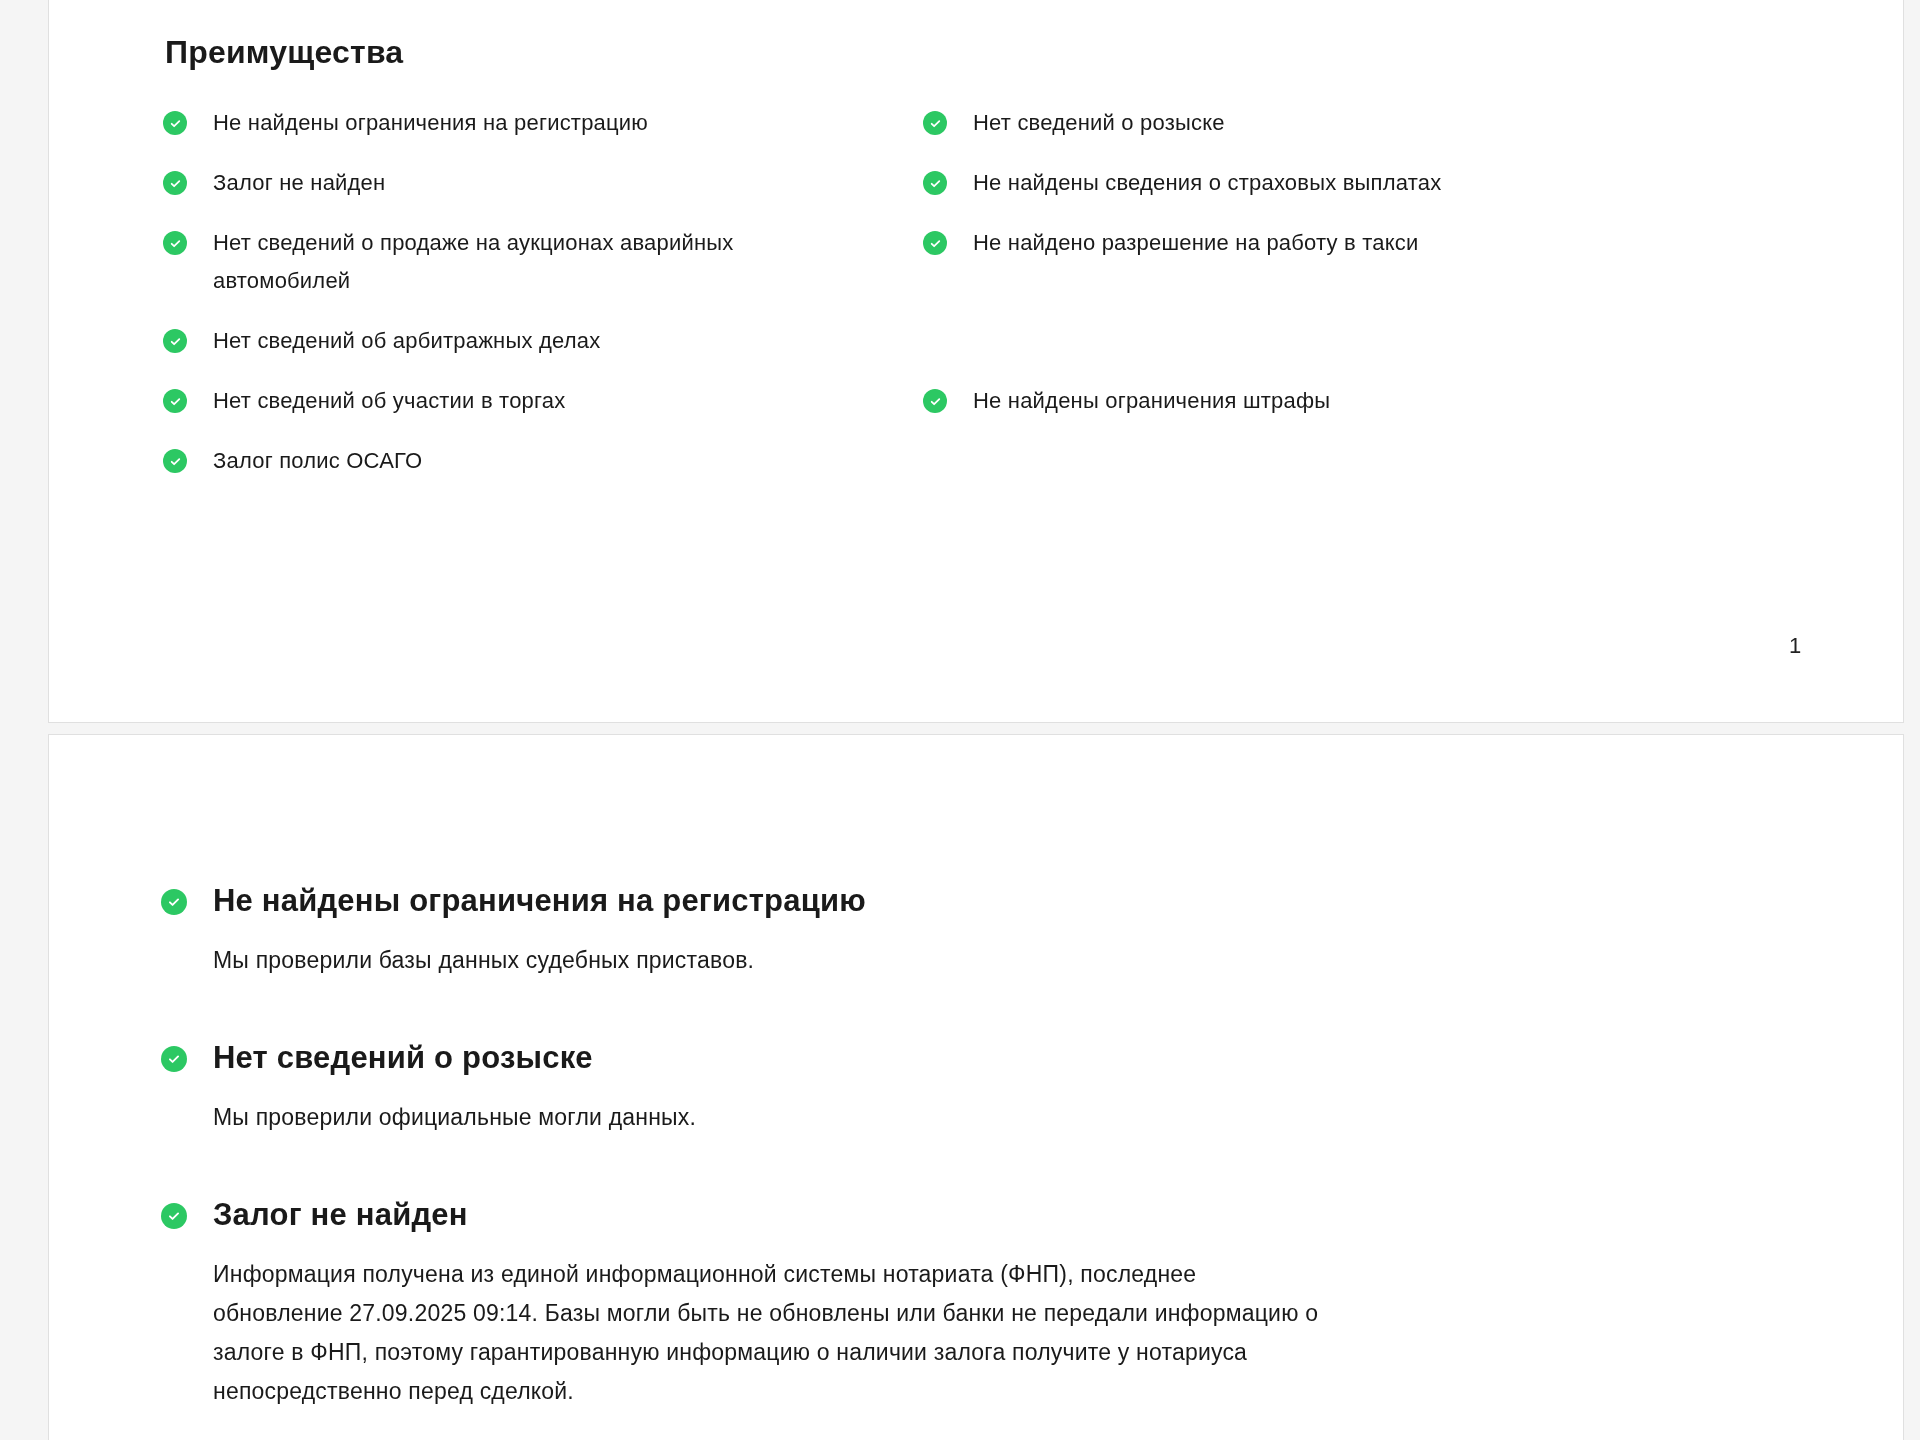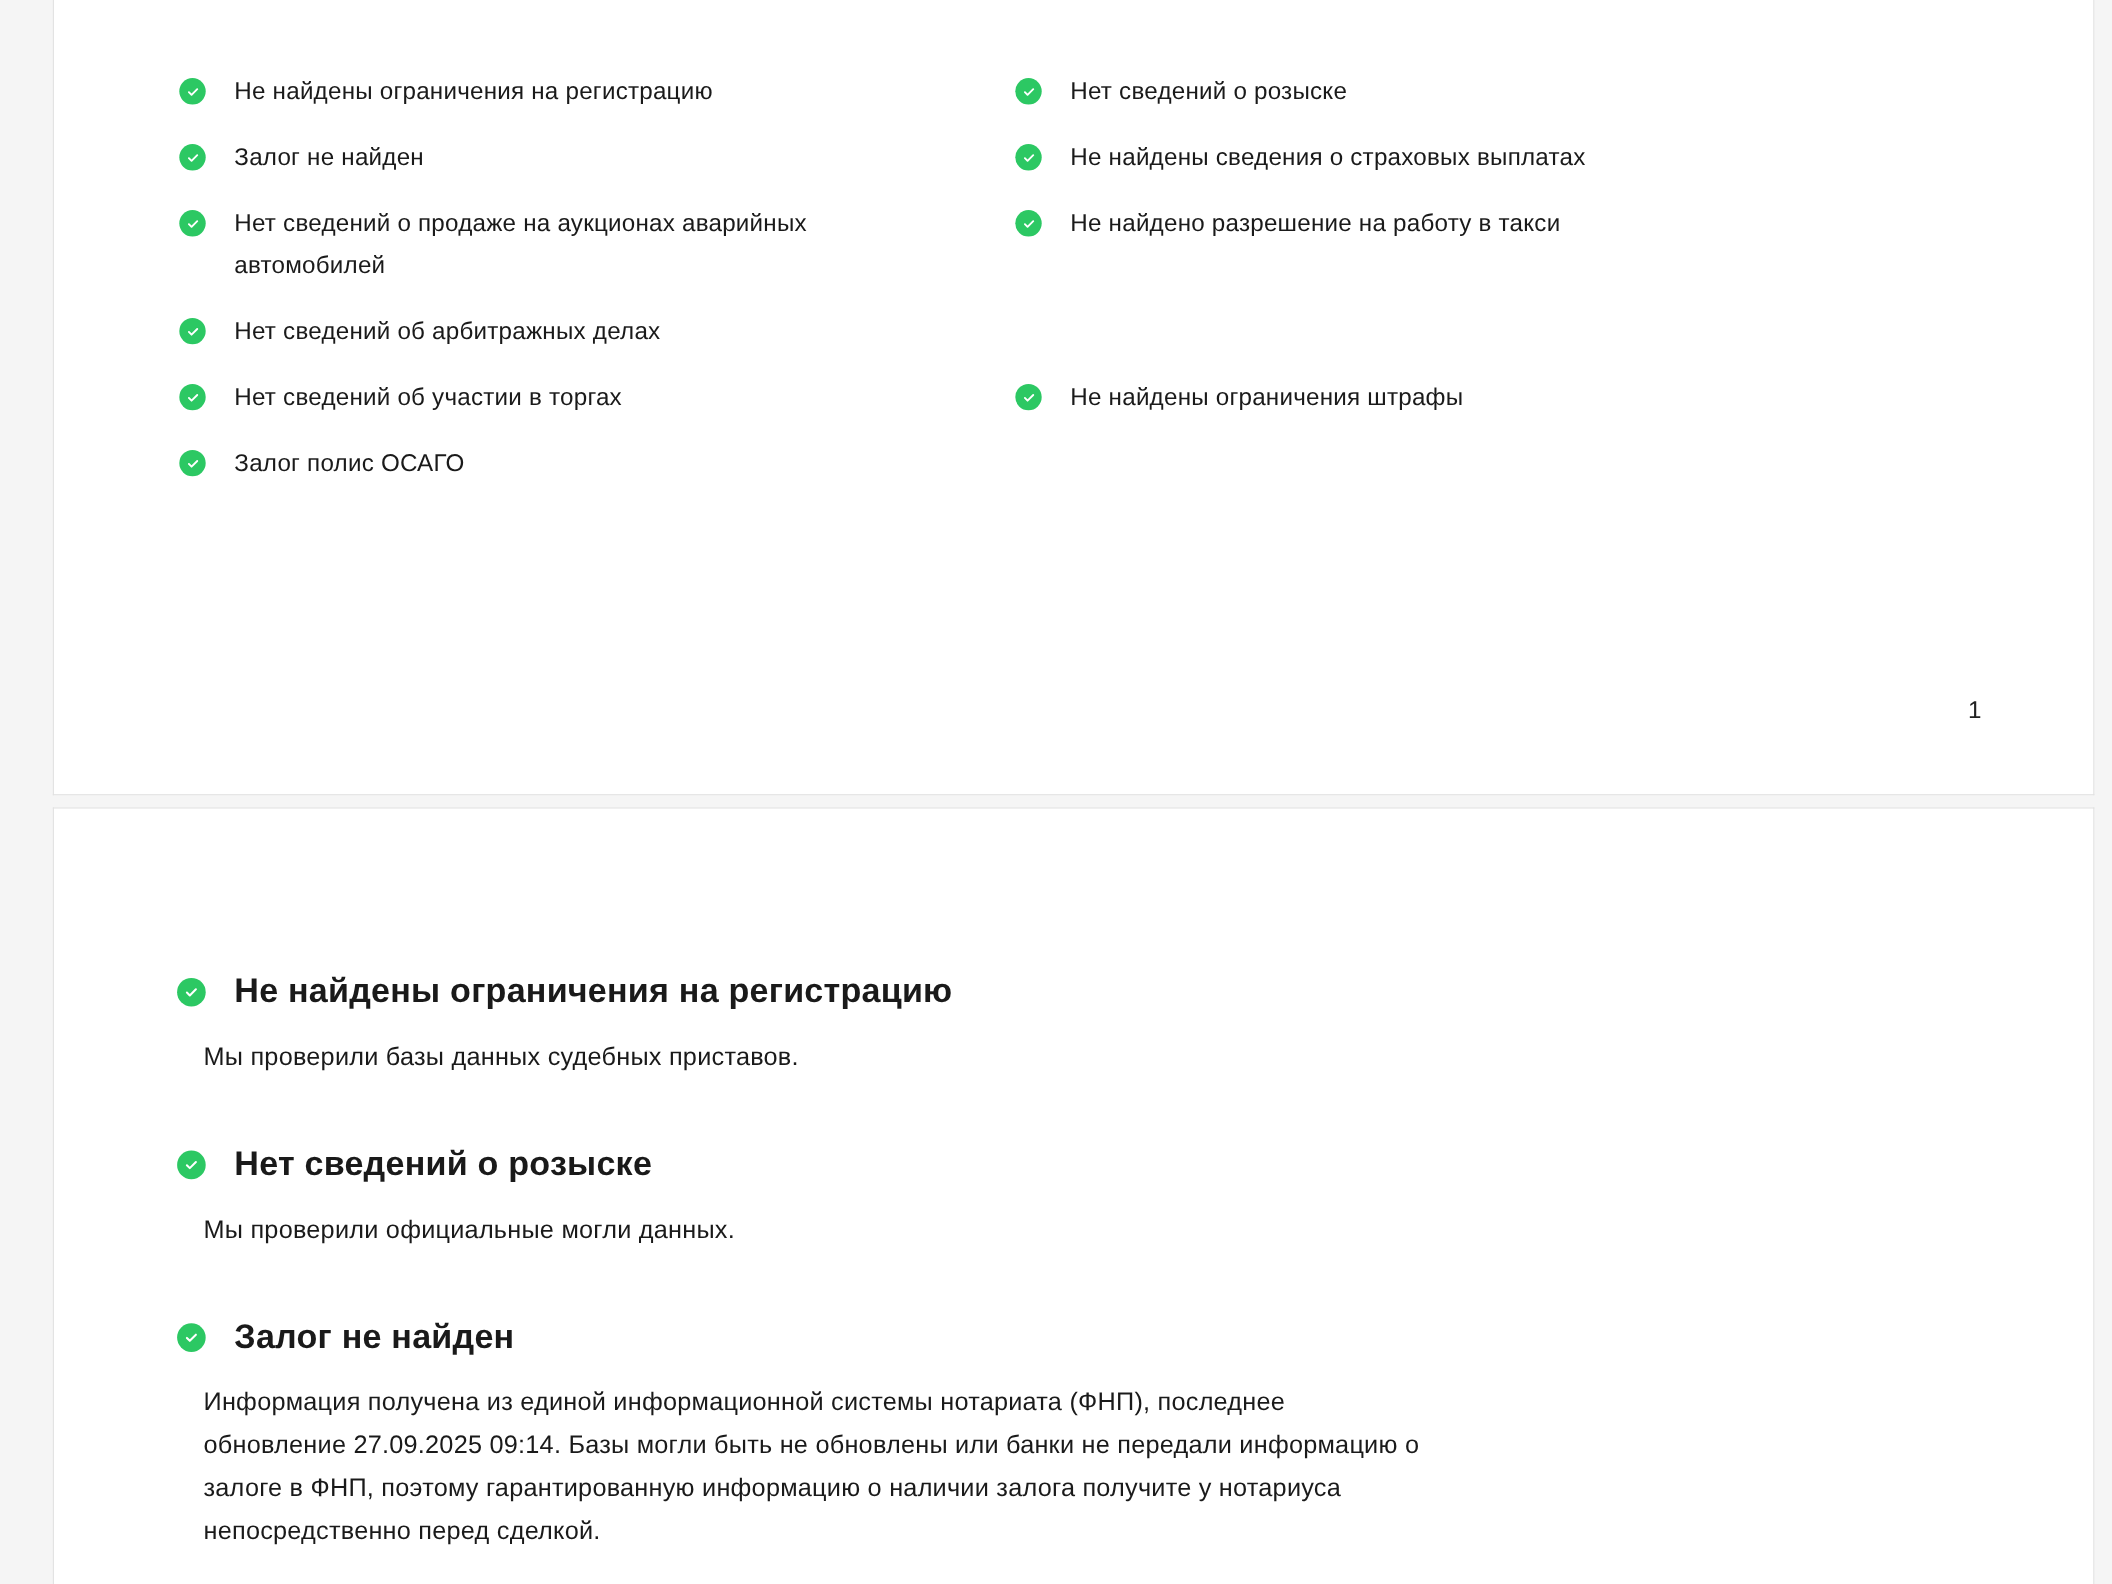--- a/index.html
+++ b/index.html
@@ -86,35 +86,36 @@
   }
   .check-big svg { width: 14px; height: 14px; display: block; }
   .sec-title {
     margin-left: 26px;
     font-size: 31px;
     font-weight: 700;
     line-height: 40px;
     letter-spacing: 0.2px;
   }
   .sec-body {
-    margin: 20px 0 0 24px;
+    margin: 20px 0 0 52px;
     font-size: 23px;
     line-height: 39px;
     max-width: 1480px;
     white-space: pre-line;
     letter-spacing: 0.2px;
   }
 </style>
 </head>
 <body>
 
 <div class="viewport">
 
   <section class="card page1">
     <div class="p1-content">
+      <h1 class="page-title">Преимущества</h1>
 
       <div class="rows">
 
         <div class="row">
           <div class="cell-left">
             <div class="adv-item">
               <span class="check">
                   <svg viewBox="0 0 24 24">
                     <path d="M5 12.5l4.5 4.5L19 7.5" fill="none" stroke="#ffffff" stroke-width="3.2" stroke-linecap="round" stroke-linejoin="round"></path>
                   </svg>

